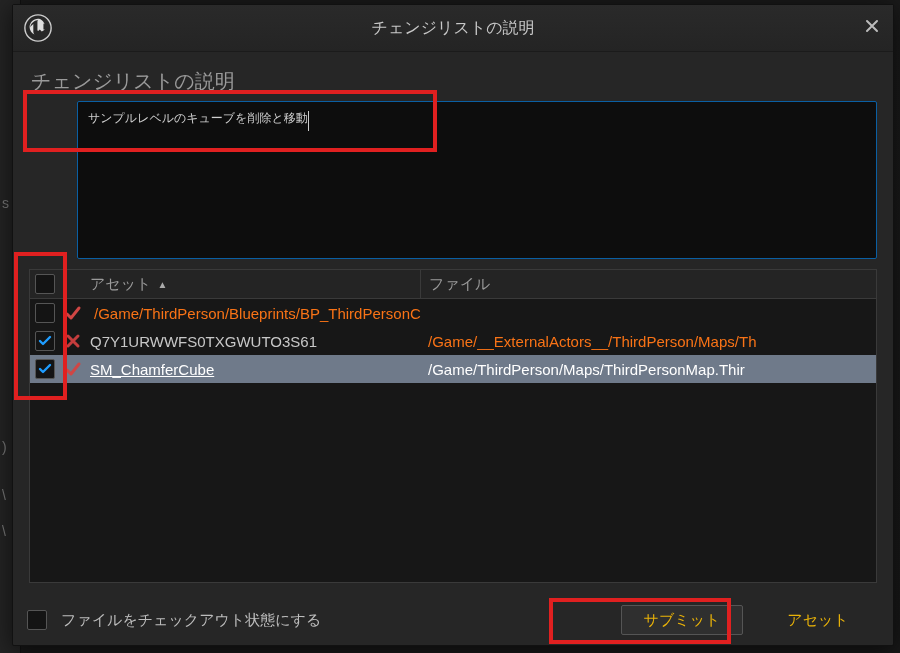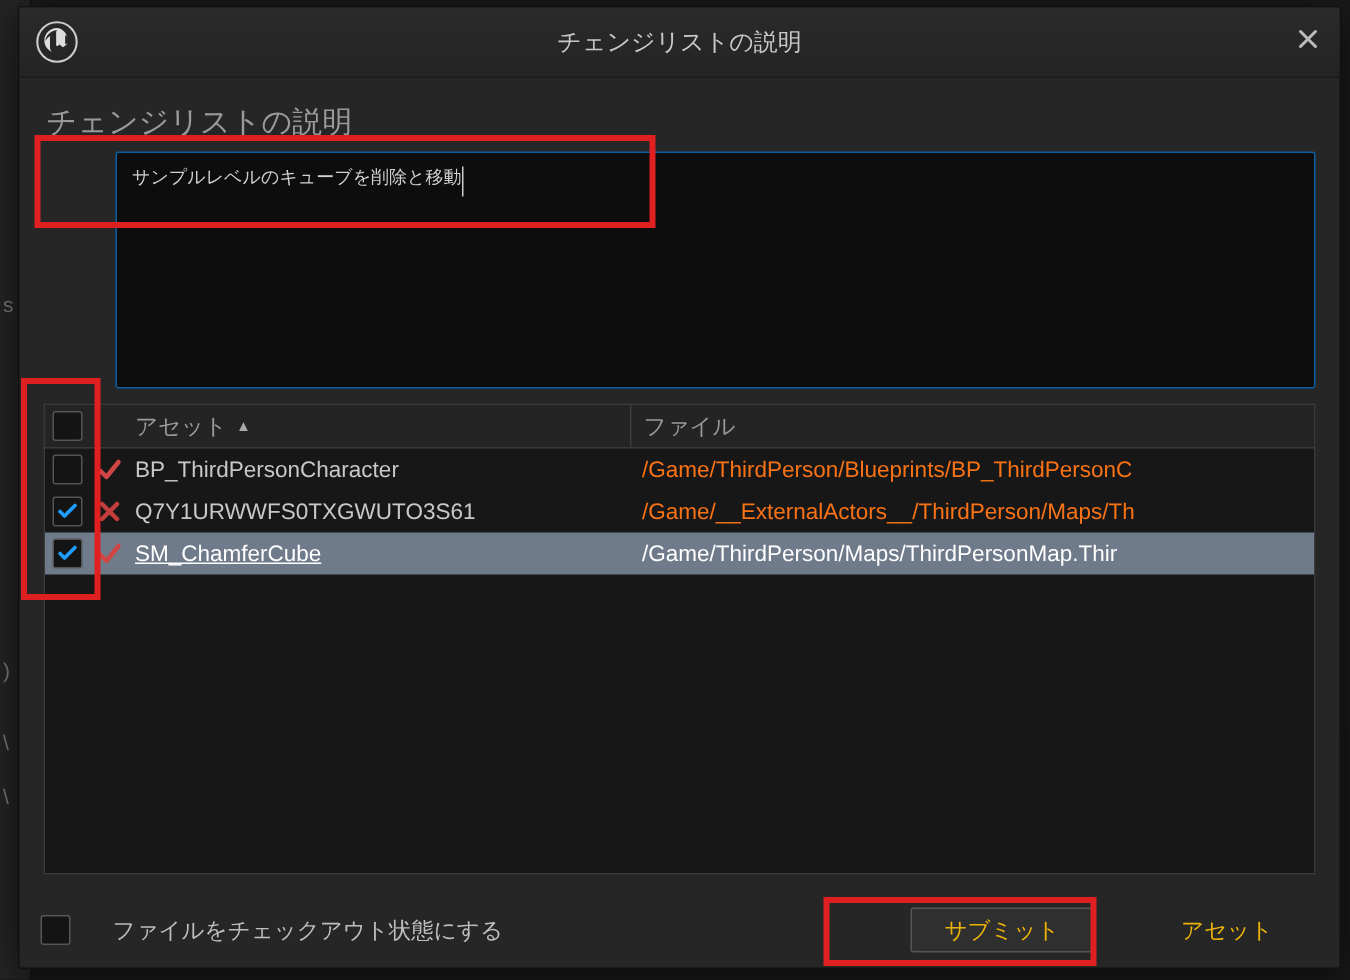--- a/index.html
+++ b/index.html
@@ -42,21 +42,21 @@
   .col-asset{flex:0 0 330px;display:flex;align-items:center;padding-left:4px;gap:6px;border-right:1px solid var(--border);}
   .col-file{flex:1 1 auto;display:flex;align-items:center;padding-left:8px;}
   .sort-arr{font-size:10px;color:#aaa;}
   .row{display:flex;height:28px;align-items:center;font-size:15px;white-space:nowrap;overflow:hidden;}
   .row .col-asset{border-right:none;}
   .row .col-file{color:#f97316;}
   .row.sel{background:var(--sel-row);color:#fff;}
   .row.sel .col-file{color:#fff;}
   .chkbox{width:18px;height:18px;border:1px solid #555;background:#141414;border-radius:2px;display:flex;align-items:center;justify-content:center;}
   .chkbox.checked svg{display:block;} .chkbox svg{display:none;}
-  .footer{flex:0 0 auto;padding:12px 14px 10px 14px;display:flex;align-items:center;gap:28px;}
+  .footer{flex:0 0 auto;padding:12px 14px 10px 14px;display:flex;align-items:center;gap:14px;}
   .footer .spacer{flex:1 1 auto;}
   .btn{min-width:120px;height:28px;background:var(--btn);border:1px solid var(--btn-b);border-radius:2px;color:#eab308;font-size:15px;display:flex;align-items:center;justify-content:center;cursor:pointer;}
   .btn.ghost{background:transparent;border-color:transparent;}
   .anno{position:absolute;border:4px solid var(--red-anno);pointer-events:none;box-sizing:border-box;}
 </style>
 </head>
 <body>
 
 <div class="shell">
   <div class="strip">
@@ -116,21 +116,20 @@
           <div id="rows-container">
               <div class="row">
                 <div class="col-chk">
                   <span class="chkbox"></span>
                 </div>
                 <div class="col-ico" style="display:flex;align-items:center;justify-content:center;">
                   <svg width="18" height="18" viewBox="0 0 18 18">
                     <path d="M3 10l4 4 8-10" stroke="#d04644" stroke-width="3" fill="none" stroke-linecap="round" stroke-linejoin="round"></path>
                   </svg>
                 </div>
-                <div class="col-asset" style="border-right:none;">BP_ThirdPersonCharacter</div>
                 <div class="col-file">/Game/ThirdPerson/Blueprints/BP_ThirdPersonC</div>
               </div>
               <div class="row">
                 <div class="col-chk">
                   <span class="chkbox checked">
                     <svg width="14" height="14" viewBox="0 0 14 14">
                       <path d="M2 7l3 3 7-7" stroke="#1f9dff" stroke-width="2.4" fill="none" stroke-linecap="round" stroke-linejoin="round"></path>
                     </svg>
                   </span>
                 </div>

